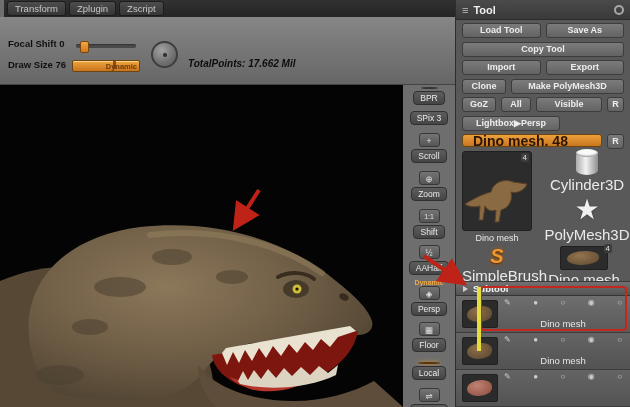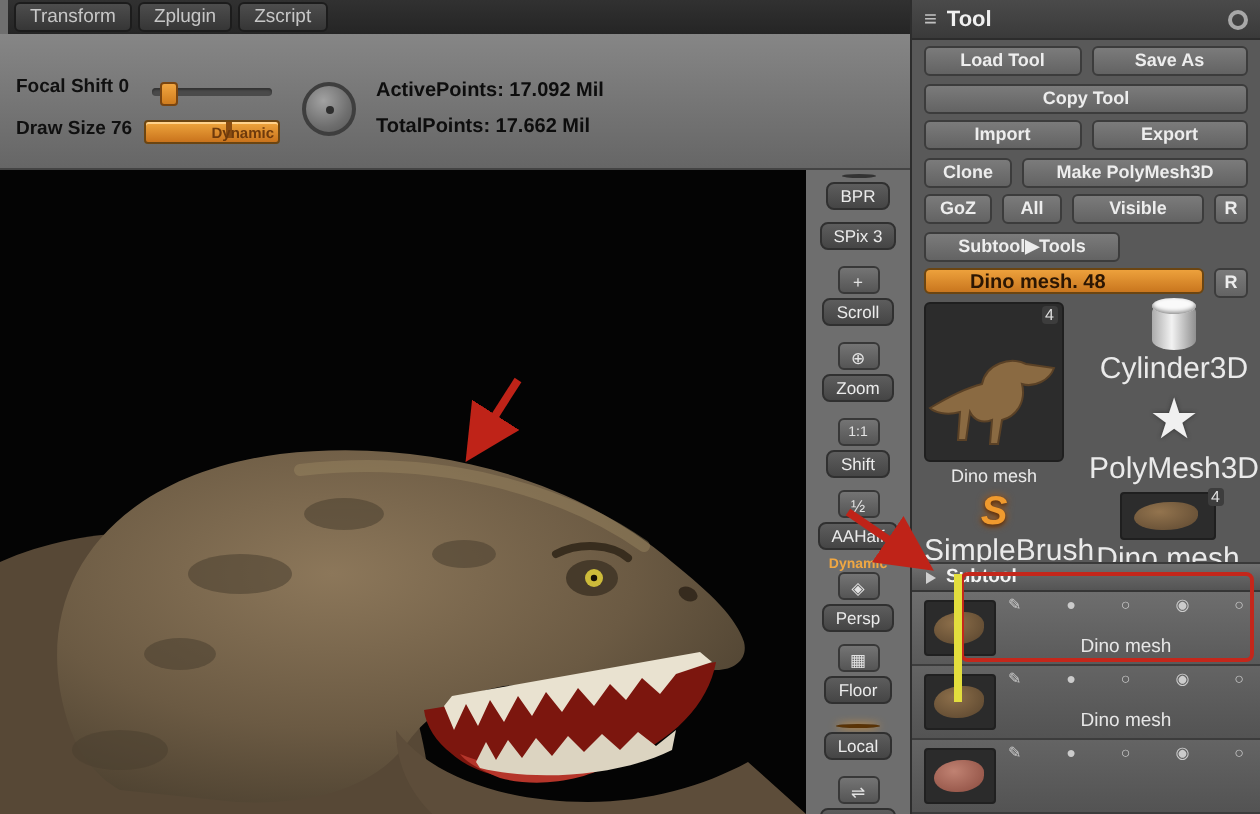--- a/index.html
+++ b/index.html
@@ -54,22 +54,22 @@
   .ring{width:10px;height:10px;border-radius:50%;border:2px solid #a8a8a8;box-sizing:border-box;}
   .p-btns{position:absolute;left:6px;right:6px;top:23px;}
   .brow{display:flex;gap:5px;margin-bottom:3.5px;}
   .pbtn{flex:1;text-align:center;font-size:9px;line-height:13px;height:13px;color:#ededed;
         background:linear-gradient(#7b7b7b,#636363);border:1px solid #3c3c3c;border-radius:3px;
         white-space:nowrap;overflow:hidden;font-weight:bold;}
   .pbtn.disabled{color:#9c9c9c;background:linear-gradient(#6a6a6a,#5c5c5c);}
   .w-clone{flex:0 0 42px}.w-goz{flex:0 0 32px}.w-all{flex:0 0 28px}.w-r{flex:0 0 15px}.w-light{flex:0 0 96px}
   .spacer{flex:1}
   .tool-slider{flex:1;height:13px;line-height:13px;border-radius:3px;border:1px solid #6b4512;
-               background:linear-gradient(#eda13c,#c9761e);color:#2b1603;font-size:10px;font-weight:bold;
-               padding-left:22px;box-sizing:border-box;}
+               background:linear-gradient(#eda13c,#c9761e);color:#2b1603;font-size:14px;font-weight:bold;
+               padding-left:10px;box-sizing:border-box;}
 
   
   .p-thumbs{position:absolute;left:6px;right:6px;top:151px;height:129px;}
   .bigthumb{position:absolute;left:0;top:0;width:70px;height:80px;background:#2c2c2c;border:1px solid #1f1f1f;border-radius:3px;box-sizing:border-box;}
   .badge{position:absolute;top:1px;right:2px;font-size:8px;color:#e0e0e0;background:#3d3d3d;border-radius:2px;padding:0 2px;line-height:9px;}
   .thumb-label{position:absolute;font-size:9px;color:#eaeaea;text-align:center;white-space:nowrap;}
   .rightcol{position:absolute;left:86px;top:0;width:78px;display:flex;flex-direction:column;align-items:center;}
   .cyl{width:22px;height:24px;position:relative;border-radius:11px/5px;
        background:linear-gradient(90deg,#ababab,#f2f2f2 45%,#8f8f8f);}
   .cyl::before{content:"";position:absolute;left:0;top:-2px;width:22px;height:8px;border-radius:50%;
@@ -122,22 +122,21 @@
     <div class="tb-label" style="left:8px;top:21px;">Focal Shift 0</div>
     <div class="fs-track">
       <div class="fs-handle"></div>
     </div>
     <div class="tb-label" style="left:8px;top:42px;">Draw Size 76</div>
     <div class="ds-track">
       <div class="ds-handle"></div>
       <div class="ds-dyn">Dynamic</div>
     </div>
     <div class="brush-preview"></div>
-    <div class="pts" style="left:188px;top:23px;">ActivePoints: 17.092 Mil</div>
-    <div class="pts" style="left:188px;top:41px;">TotalPoints: 17.662 Mil</div>
+    <div class="pts" style="left:188px;top:41px;font-style:italic;">TotalPoints: 17.662 Mil</div>
   </div>
 
   <div class="canvas">
     <svg width="403" height="322" viewBox="0 0 403 322">
       <defs>
         <radialGradient id="skin" cx="40%" cy="35%" r="80%">
           <stop offset="0%" stop-color="#8c775a"></stop>
           <stop offset="55%" stop-color="#6b5a43"></stop>
           <stop offset="100%" stop-color="#443a2b"></stop>
         </radialGradient>
@@ -221,21 +220,21 @@
         <div class="pbtn w-clone">Clone</div>
         <div class="pbtn">Make PolyMesh3D</div>
       </div>
       <div class="brow">
         <div class="pbtn w-goz">GoZ</div>
         <div class="pbtn w-all">All</div>
         <div class="pbtn">Visible</div>
         <div class="pbtn w-r">R</div>
       </div>
       <div class="brow">
-        <div class="pbtn w-light">Subtool▶Tools</div>
+        <div class="pbtn w-light">Lightbox▶Persp</div>
         <div class="spacer"></div>
       </div>
       <div class="brow">
         <div class="tool-slider">Dino mesh. 48</div>
         <div class="pbtn w-r">R</div>
       </div>
     </div>
 
     <div class="p-thumbs">
       <div class="bigthumb">

